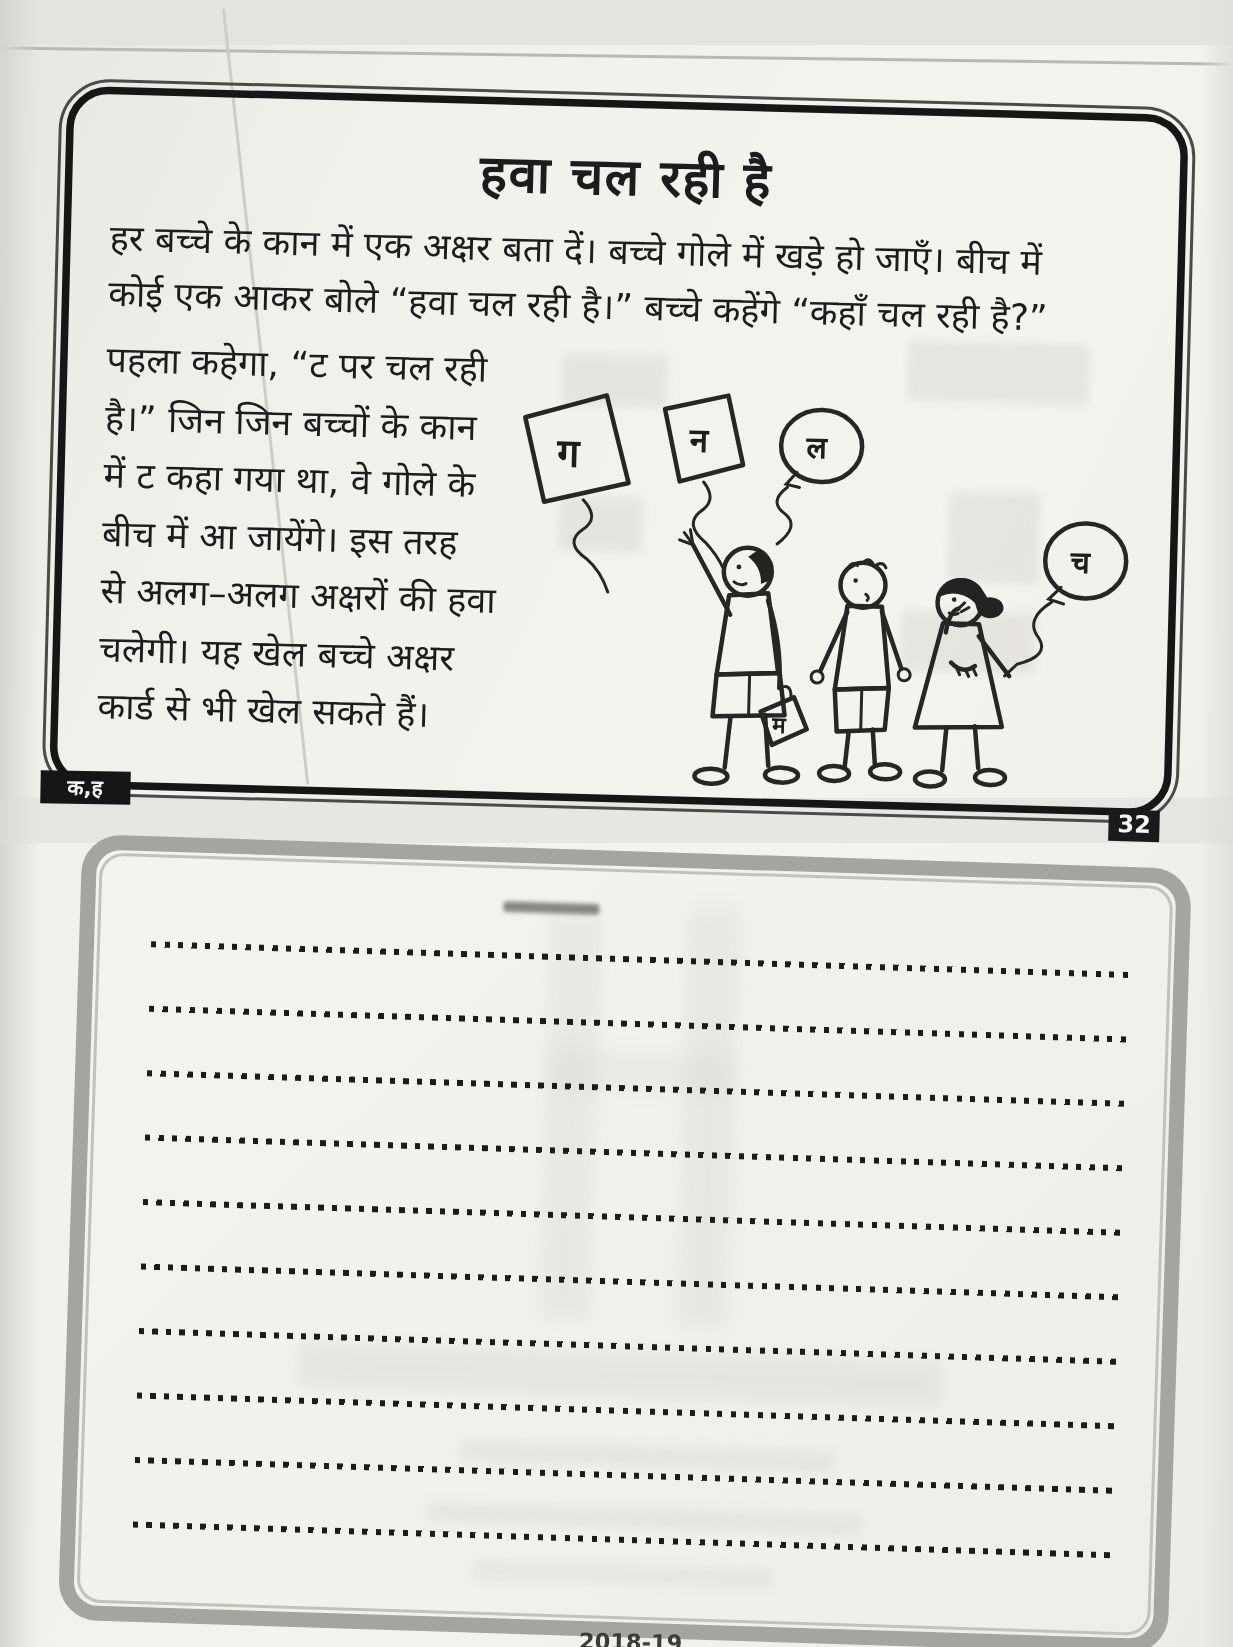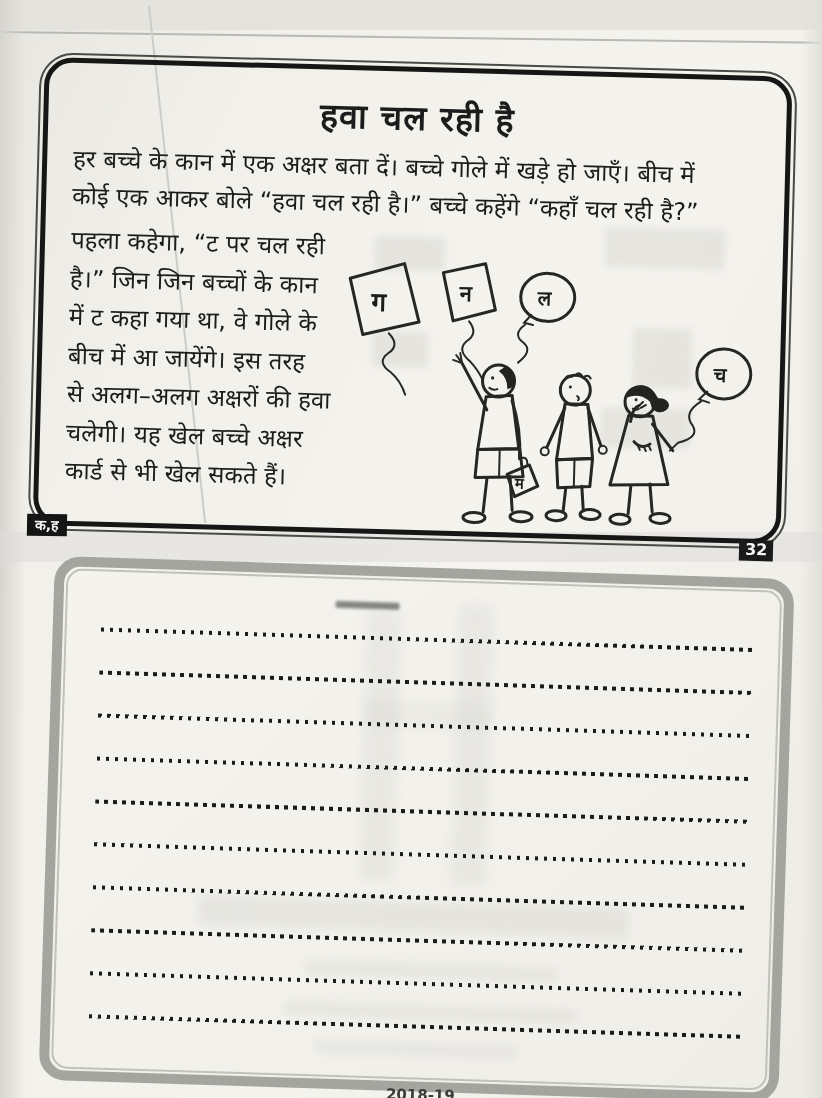--- a/index.html
+++ b/index.html
@@ -36,21 +36,21 @@
   }
   .left-col{
     position:absolute;left:26px;top:158px;width:322px;font-size:24px;line-height:38.5px;white-space:nowrap;
   }
   .illustration{position:absolute;left:298px;top:178px;width:445px;height:285px;}
   .ghost{position:absolute;background:#a9a8a2;opacity:.18;filter:blur(3px);border-radius:3px;}
 
   
   .corner-label{
     position:absolute;left:27px;top:514px;background:#151515;color:#f4f4f2;
-    font-size:14px;font-weight:bold;padding:1px 8px 2px;transform:rotate(1deg);
+    font-size:14px;font-weight:bold;padding:1px 18px 2px;transform:rotate(1deg);
   }
   .page-number{
     position:absolute;left:739px;top:540px;background:#1a1a1a;color:#f6f6f4;
     font-size:16px;font-weight:bold;padding:0px 6px 2px;transform:rotate(1.5deg);
   }
 
   
   .writing-box{
     position:absolute;left:55px;top:556px;width:740px;height:524px;
     transform:rotate(1.8deg);transform-origin:top left;

